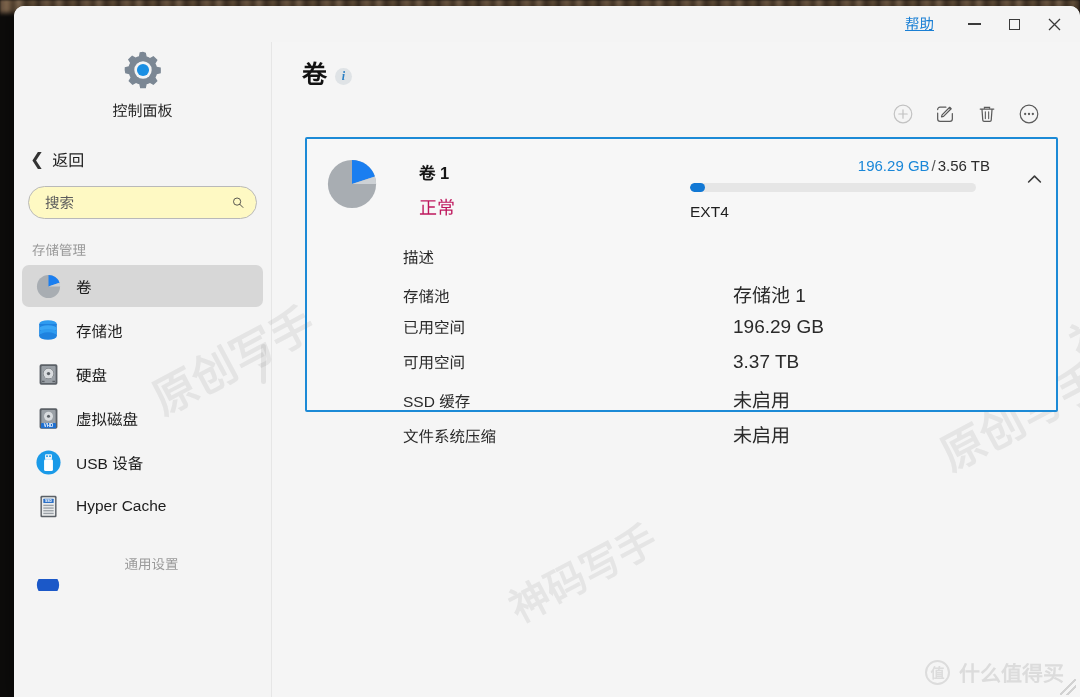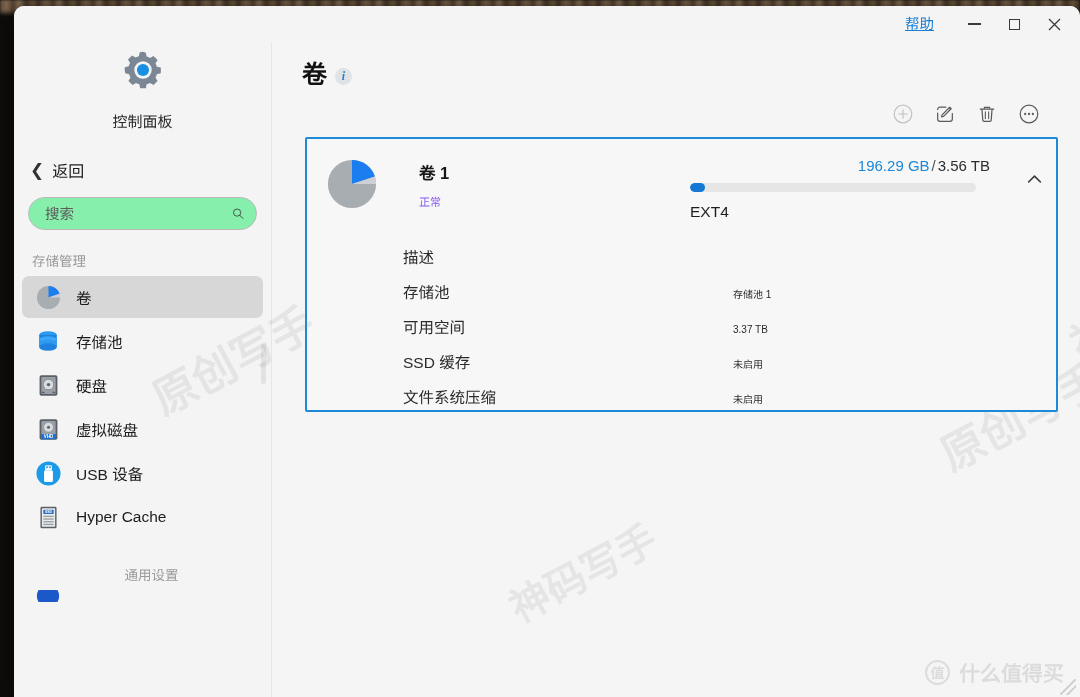--- a/index.html
+++ b/index.html
@@ -63,35 +63,35 @@
     background:#f4f4f4;
     border-right:1px solid #e6e6e6;
     overflow:hidden;
   }
   #panel-brand{
     display:flex; flex-direction:column; align-items:center;
     padding-top:6px; padding-bottom:10px;
   }
   #panel-brand .gear{ width:44px; height:44px; }
   #panel-brand .brand-label{
-    margin-top:18px; font-size:15px; color:#2b2b2b;
+    margin-top:7px; font-size:15px; color:#2b2b2b;
   }
 
   #back-row{
     display:flex; align-items:center; gap:8px;
     margin:14px 0 0 14px; cursor:pointer; width:96px;
     padding:3px 2px;
   }
   #back-row .chev{ color:#333; font-size:17px; line-height:1; font-weight:300;}
   #back-row .back-label{ font-size:16px; color:#1d1d1d; }
 
   #search-wrap{
     margin:12px 14px 0 14px;
     height:33px; border:1px solid #b9b9b9; border-radius:17px;
-    background:#86efac; display:flex; align-items:center;
+    background:#fef9c3; display:flex; align-items:center;
     padding:0 12px 0 16px;
   }
   #search-input{
     flex:1; border:none; outline:none; background:transparent;
     font-size:14.5px; color:#333;
     font-family:"Liberation Sans","DejaVu Sans",sans-serif;
   }
   #search-input::placeholder{ color:#5c5c5c; }
 
   .nav-section-title{
@@ -157,21 +157,21 @@
     padding:16px 0 0 0;
   }
   .card-top{
     display:flex; align-items:flex-start;
     padding:0 6px 0 18px;
     gap:16px;
   }
   #vol-pie{ width:54px; height:54px; flex:0 0 54px; margin-top:2px; }
   .vol-name-block{ margin-left:24px; margin-top:5px; }
   #vol-name{ font-size:16.5px; font-weight:700; color:#161616; }
-  #vol-status{ font-size:11px; color:#8b5cf6; margin-top:9px; cursor:pointer; }
+  #vol-status{ font-size:18px; color:#be185d; margin-top:9px; cursor:pointer; }
 
   .cap-block{ margin-left:auto; width:300px; margin-top:2px; }
   .cap-line{ text-align:right; font-size:15px; color:#2d2d2d; }
   .cap-used{ color:#1a87d8; }
   .cap-sep{ color:#555; margin:0 2px; }
   .cap-bar{
     margin-top:9px; height:9px; width:286px;
     background:#e6e6e6; border-radius:5px; overflow:hidden;
   }
   .cap-bar-fill{
@@ -186,21 +186,21 @@
   }
 
   #details{
     margin:24px 0 0 0; padding:0 42px 0 96px;
   }
   .det-row{
     display:flex; align-items:baseline;
     height:24px; margin-bottom:11px;
   }
   .det-key{ width:330px; font-size:15.5px; color:#2a2a2a; }
-  .det-val{ font-size:10px; color:#2a2a2a; }
+  .det-val{ font-size:19px; color:#2a2a2a; }
 
   
   .wm{
     position:absolute; pointer-events:none; user-select:none;
     color:rgba(120,120,120,.13);
     font-family:"Liberation Serif","DejaVu Serif",serif;
     font-weight:700; white-space:nowrap;
   }
   #wm-a{ left:380px; top:148px; font-size:40px; transform:rotate(-28deg); }
   #wm-b{ left:130px; top:320px; font-size:44px; transform:rotate(-28deg); }
@@ -454,20 +454,24 @@
       <div id="details">
         <div class="det-row">
           <span class="det-key">描述</span>
           <span class="det-val"></span>
         </div>
         <div class="det-row">
           <span class="det-key">存储池</span>
           <span class="det-val">存储池 1</span>
         </div>
         <div class="det-row">
+          <span class="det-key">已用空间</span>
+          <span class="det-val">196.29 GB</span>
+        </div>
+        <div class="det-row">
           <span class="det-key">可用空间</span>
           <span class="det-val">3.37 TB</span>
         </div>
         <div class="det-row">
           <span class="det-key">SSD 缓存</span>
           <span class="det-val">未启用</span>
         </div>
         <div class="det-row">
           <span class="det-key">文件系统压缩</span>
           <span class="det-val">未启用</span>

